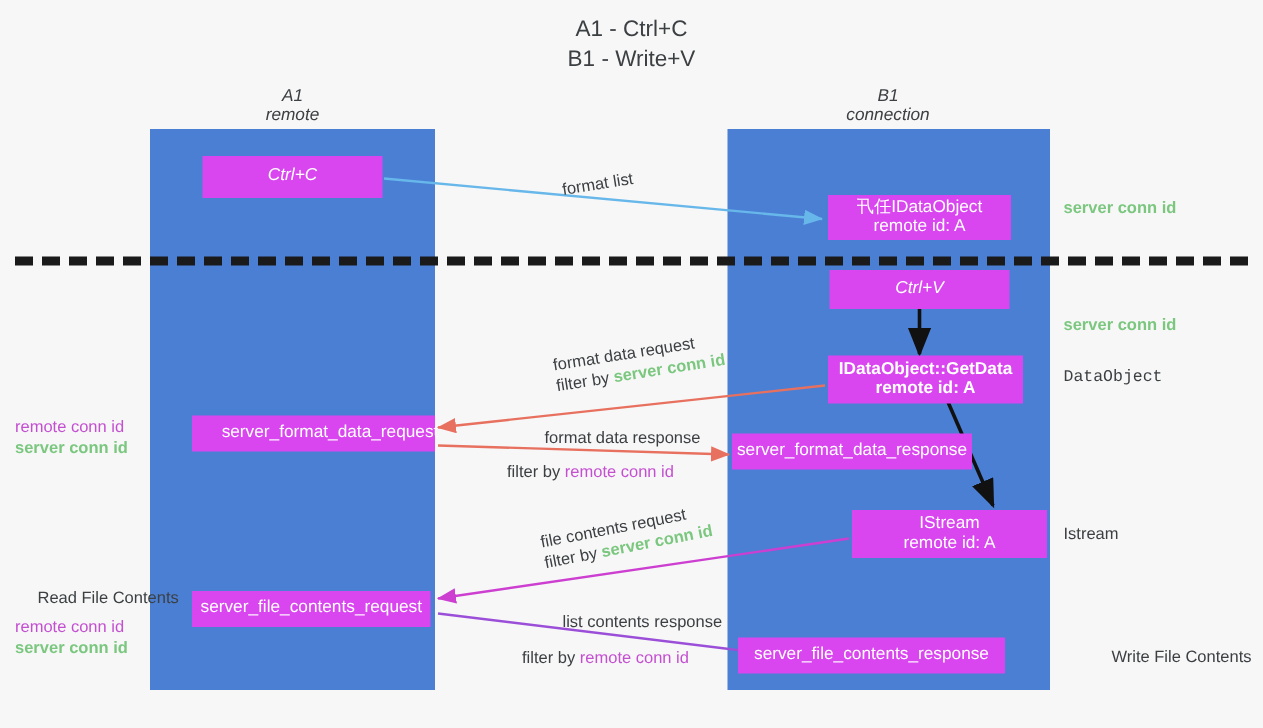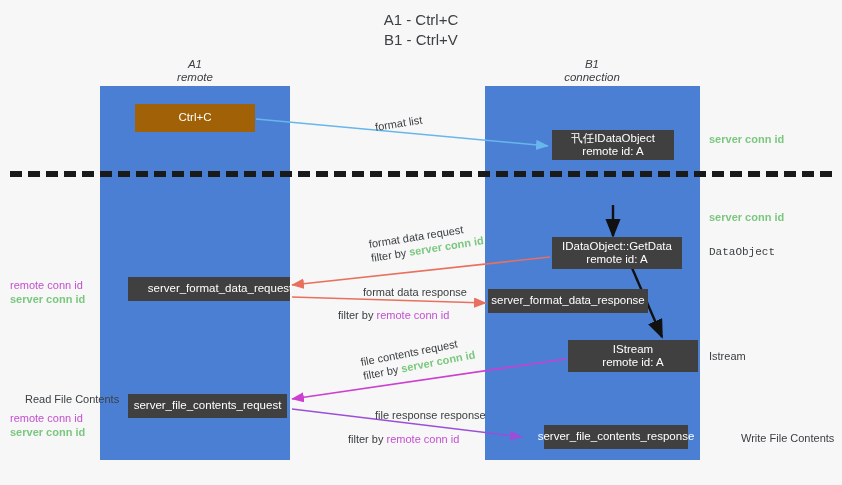--- a/index.html
+++ b/index.html
@@ -60,23 +60,23 @@
     flex-direction: column;
     align-items: center;
     justify-content: center;
     color: #ffffff;
     font-size: 11.5px;
     line-height: 13.5px;
     text-align: center;
     white-space: pre-line;
     padding: 2px 6px;
   }
-  .node.green { background: #a16207; }
+  .node.green { background: #d946ef; font-style: italic; }
   .node.orange { background: #fbb košt; }
-  .node.orange { background: #404040; }
+  .node.orange { background: #d946ef; }
 
   
   .lbl {
     font-size: 11px;
     color: #3c4043;
     line-height: 14px;
     white-space: nowrap;
   }
   .green-txt { color: #7bc77f; font-weight: bold; }
   .purple-txt { color: #c44fd1; font-weight: normal; }
@@ -91,21 +91,21 @@
     width: 842px; height: 485px;
     pointer-events: none;
   }
 </style>
 </head>
 <body>
 
 <div id="canvas">
 
   <div class="abs" id="title">A1 - Ctrl+C
-B1 - Ctrl+V</div>
+B1 - Write+V</div>
 
   <div class="abs col-header" style="left:130px; top:58px; width:130px;">A1
 remote</div>
   <div class="abs col-header" style="left:527px; top:58px; width:130px;">B1
 connection</div>
 
   <div class="abs lane" id="lane-a1"></div>
   <div class="abs lane" id="lane-b1"></div>
 
   <svg class="overlay">
@@ -142,34 +142,35 @@
     <line x1="292" y1="409" x2="522" y2="437" stroke="#9b4fd8" stroke-width="1.6" marker-end="url(#ah-purple)"></line>
   </svg>
 
   <div class="abs" id="divider"></div>
 
   <div class="abs node green" style="left:135px; top:104px; width:120px; height:28px;">Ctrl+C</div>
 
   <div class="abs node orange" style="left:552px; top:130px; width:122px; height:30px;">卂任IDataObject
 remote id: A</div>
 
-
-  <div class="abs node orange" style="left:552px; top:237px; width:130px; height:32px;">IDataObject::GetData
+  <div class="abs node green" style="left:553px; top:180px; width:120px; height:26px;">Ctrl+V</div>
+
+  <div class="abs node orange" style="left:552px; top:237px; width:130px; height:32px;font-weight:bold;">IDataObject::GetData
 remote id: A</div>
 
   <div class="abs node orange" style="left:568px; top:340px; width:130px; height:32px;">IStream
 remote id: A</div>
 
   <div class="abs node orange" style="left:128px; top:277px; width:162px; height:24px;padding-left:28px;">server_format_data_request</div>
 
   <div class="abs node orange" style="left:488px; top:289px; width:160px; height:24px;">server_format_data_response</div>
 
   <div class="abs node orange" style="left:128px; top:394px; width:159px; height:24px;">server_file_contents_request</div>
 
-  <div class="abs node orange" style="left:544px; top:425px; width:144px; height:24px;">server_file_contents_response</div>
+  <div class="abs node orange" style="left:492px; top:425px; width:178px; height:24px;">server_file_contents_response</div>
 
   <div class="abs lbl rot-a" style="left:375px; top:120px;">format list</div>
 
   <div class="abs rot-a" style="left:370px; top:237px;">
     <div class="lbl">format data request</div>
     <div class="lbl">
       <span class="dark-txt">filter by</span>
       <span class="green-txt">server conn id</span>
     </div>
   </div>
@@ -184,21 +185,21 @@
 
   <div class="abs rot-b" style="left:362px; top:355px;">
     <div class="lbl">file contents request</div>
     <div class="lbl">
       <span class="dark-txt">filter by</span>
       <span class="green-txt">server conn id</span>
     </div>
   </div>
 
   <div class="abs" style="left:375px; top:408px;">
-    <div class="lbl">file response response</div>
+    <div class="lbl">list contents response</div>
     <div class="lbl" style="margin-top:10px; margin-left:-27px;">
       <span class="dark-txt">filter by</span>
       <span class="purple-txt">remote conn id</span>
     </div>
   </div>
 
   <div class="abs lbl green-txt" style="left:709px; top:132px;">server conn id</div>
 
   <div class="abs lbl green-txt" style="left:709px; top:210px;">server conn id</div>
 

